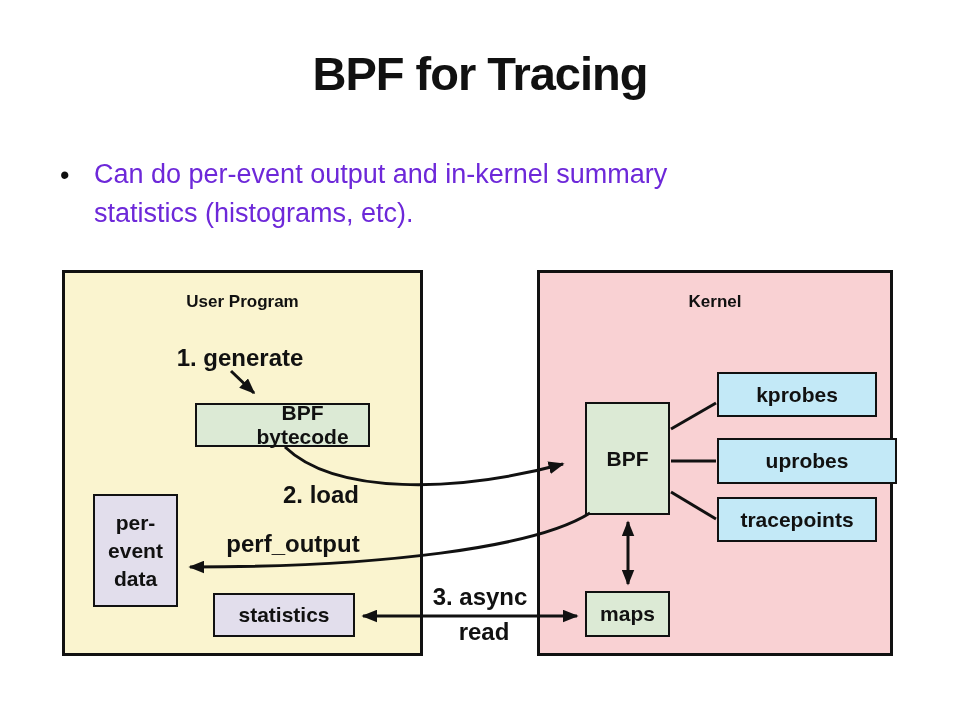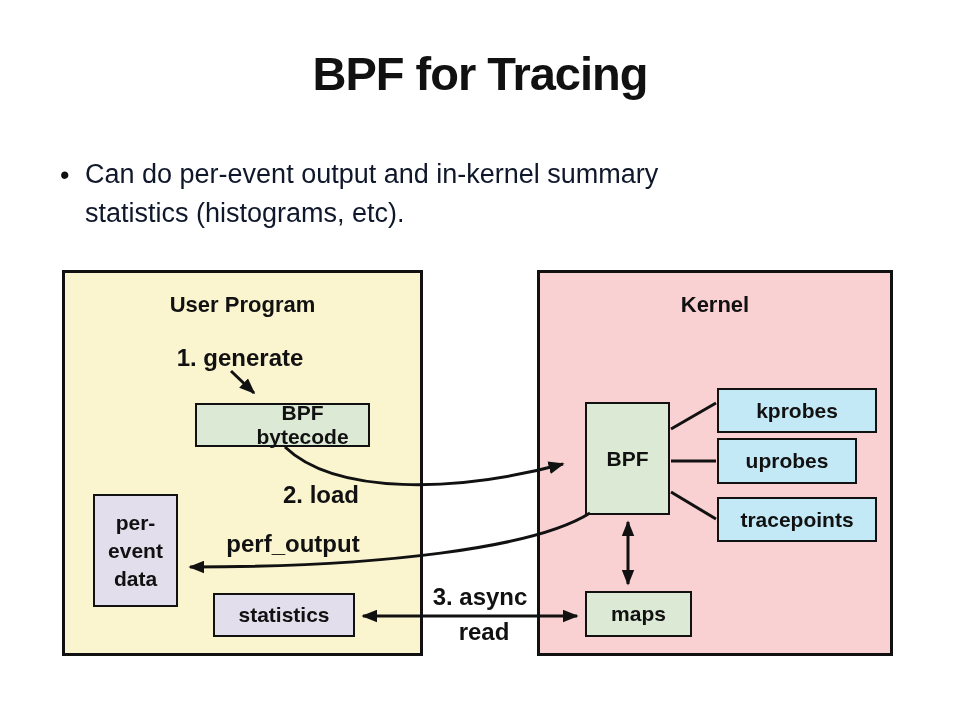--- a/index.html
+++ b/index.html
@@ -31,42 +31,42 @@
   }
   .bullet-marker {
     position: absolute;
     left: 60px;
     top: 156px;
     font-size: 27px;
     line-height: 39px;
   }
   .bullet-text {
     position: absolute;
-    left: 85px;
+    left: 94px;
     top: 155px;
     width: 740px;
     font-size: 27px;
     line-height: 39px;
     white-space: pre-line;
-    color: #0f172a;
+    color: #6d28d9;
   }
   .panel {
     position: absolute;
     top: 270px;
     height: 386px;
     border: 3px solid #111111;
     box-sizing: border-box;
   }
   .panel-user { left: 62px;  width: 361px; background: #faf4cf; }
   .panel-kernel { left: 537px; width: 356px; background: #f9d1d3; }
   .panel-heading {
     position: absolute;
     top: 292px;
     text-align: center;
-    font-size: 22px;
+    font-size: 17px;
     font-weight: 700;
   }
   .heading-user { left: 62px; width: 361px; }
   .heading-kernel { left: 537px; width: 356px; }
   .dlabel {
     position: absolute;
     text-align: center;
     font-size: 24px;
     font-weight: 700;
     color: #111111;
@@ -85,24 +85,24 @@
   }
   .box-green { background: #dcead5; }
   .box-purple { background: #e2deec; }
   .box-cyan { background: #c3e9f7; }
   .pre-lines { white-space: pre-line; line-height: 28px; }
 
   .box-bytecode   { left: 195px; top: 403px; width: 175px; height: 44px; padding-left: 40px; }
   .box-perevent   { left: 93px;  top: 494px; width: 85px;  height: 113px; }
   .box-statistics { left: 213px; top: 593px; width: 142px; height: 44px; }
   .box-bpf        { left: 585px; top: 402px; width: 85px;  height: 113px; }
-  .box-kprobes    { left: 717px; top: 388px; width: 160px; height: 45px; }
-  .box-uprobes    { left: 717px; top: 438px; width: 140px; height: 46px; }
+  .box-kprobes    { left: 717px; top: 372px; width: 160px; height: 45px; }
+  .box-uprobes    { left: 717px; top: 438px; width: 180px; height: 46px; }
   .box-tracepoints{ left: 717px; top: 497px; width: 160px; height: 45px; }
-  .box-maps       { left: 585px; top: 591px; width: 107px;  height: 46px; }
+  .box-maps       { left: 585px; top: 591px; width: 85px;  height: 46px; }
 
   .label-generate { left: 160px; top: 344px; width: 160px; }
   .label-load     { left: 266px; top: 481px; width: 110px; }
   .label-perf     { left: 213px; top: 530px; width: 160px; }
   .label-async1   { left: 420px; top: 583px; width: 120px; }
   .label-async2   { left: 424px; top: 618px; width: 120px; }
 
   .arrows-layer {
     position: absolute;
     left: 0;

